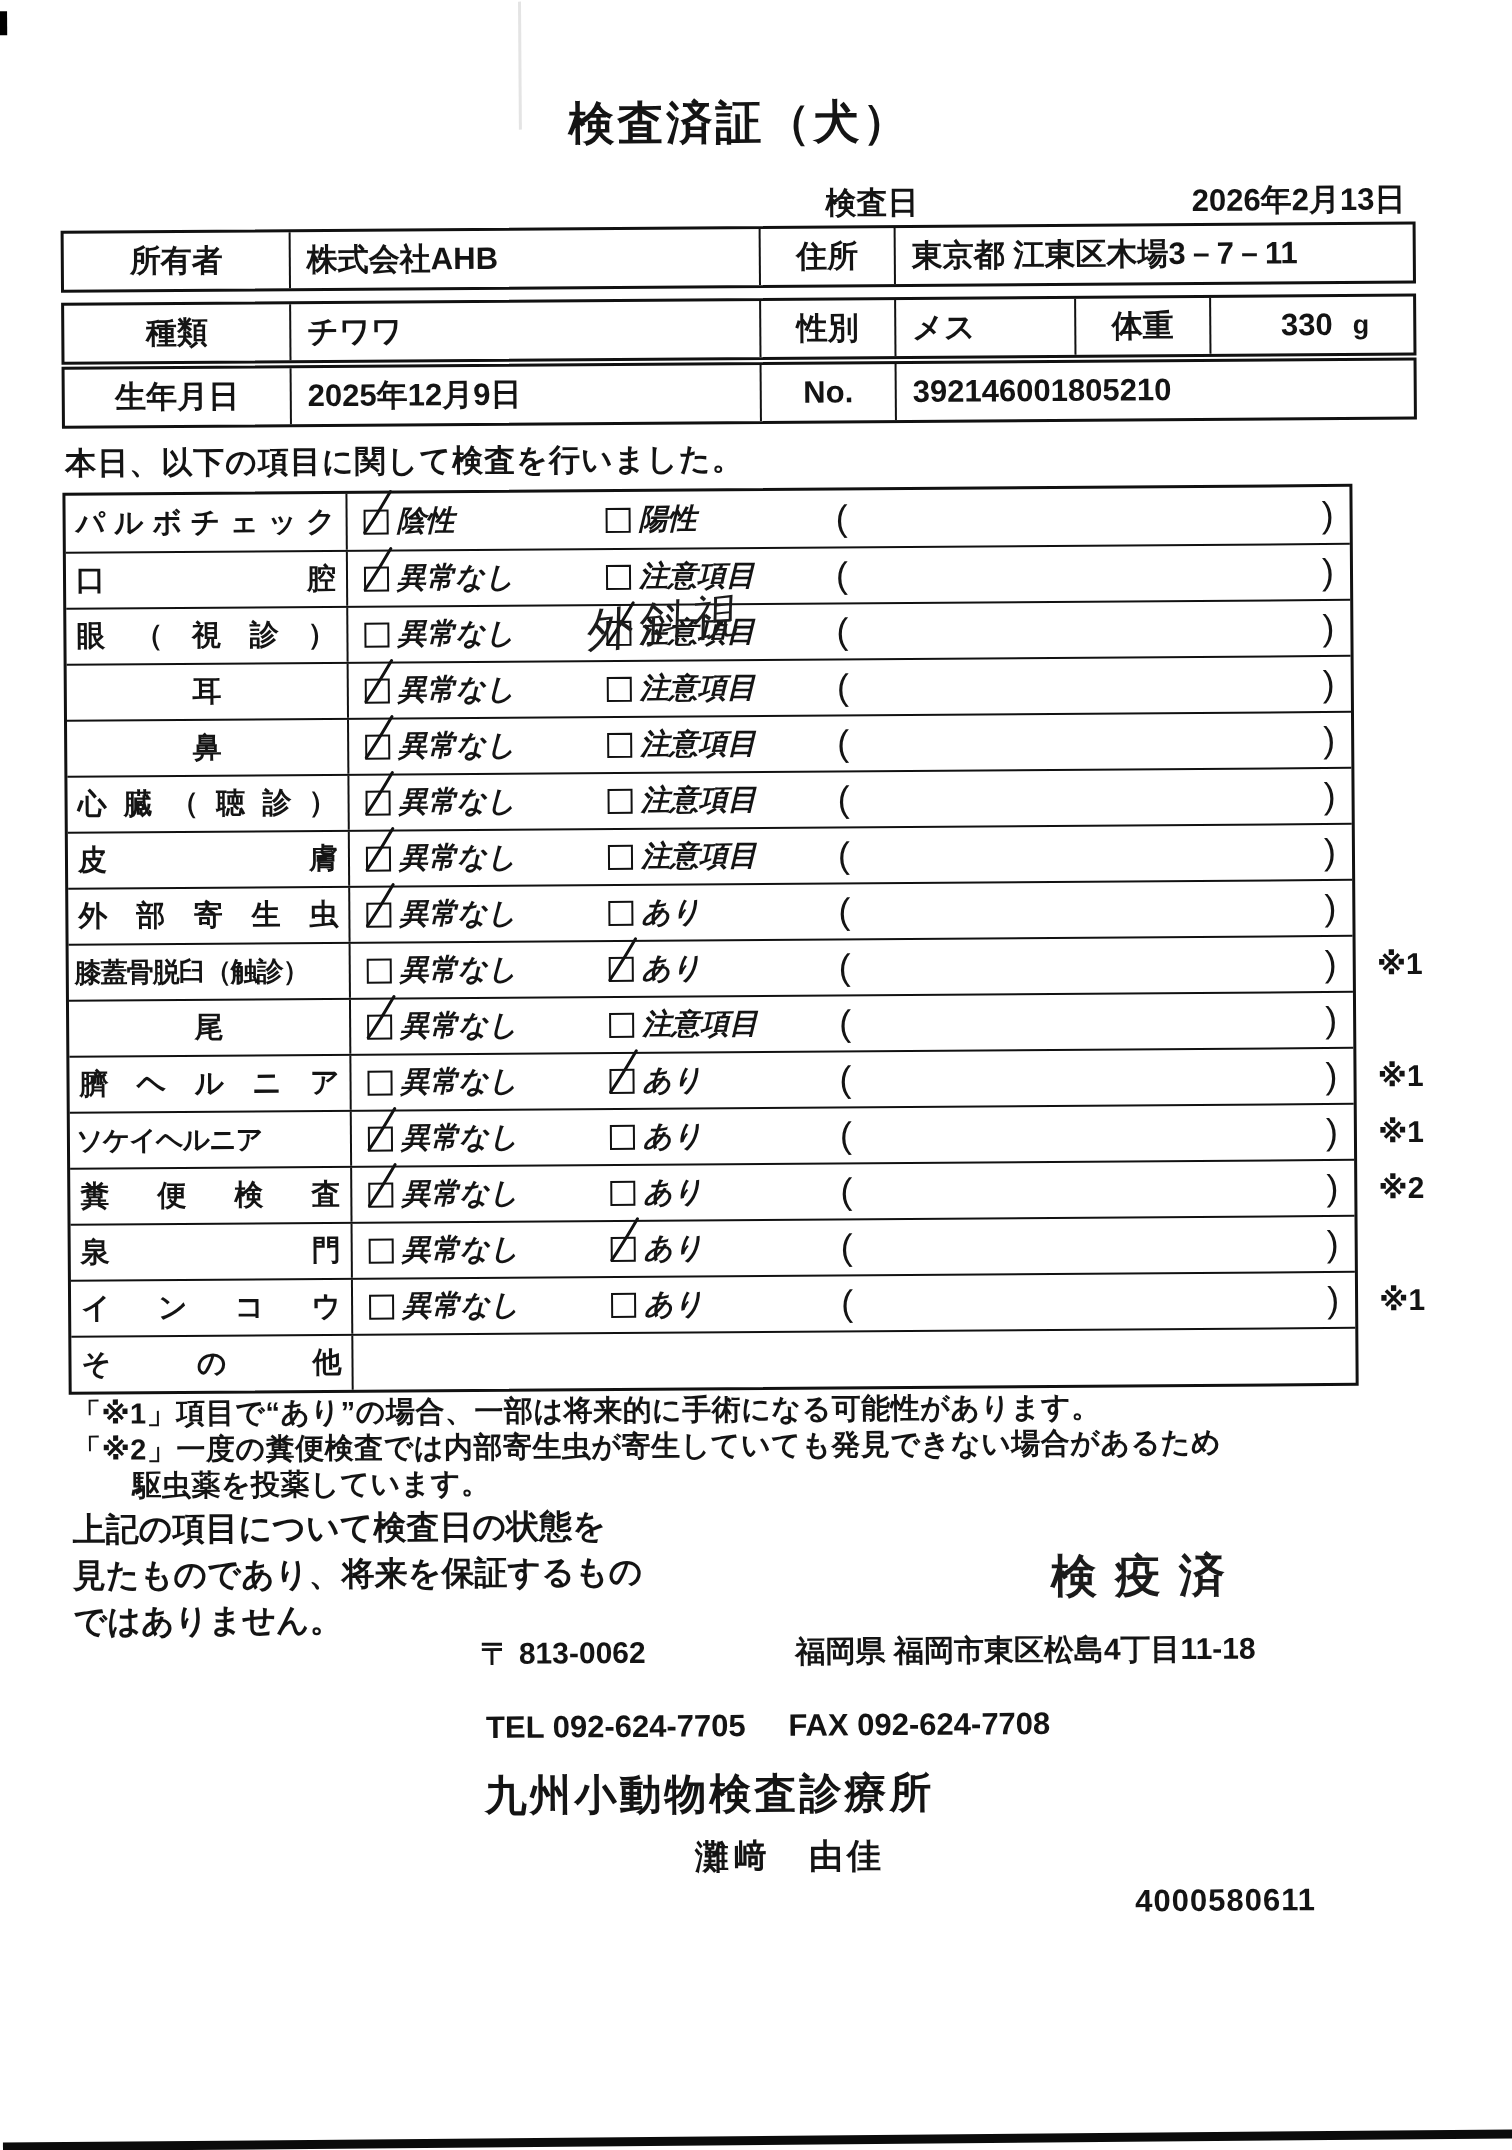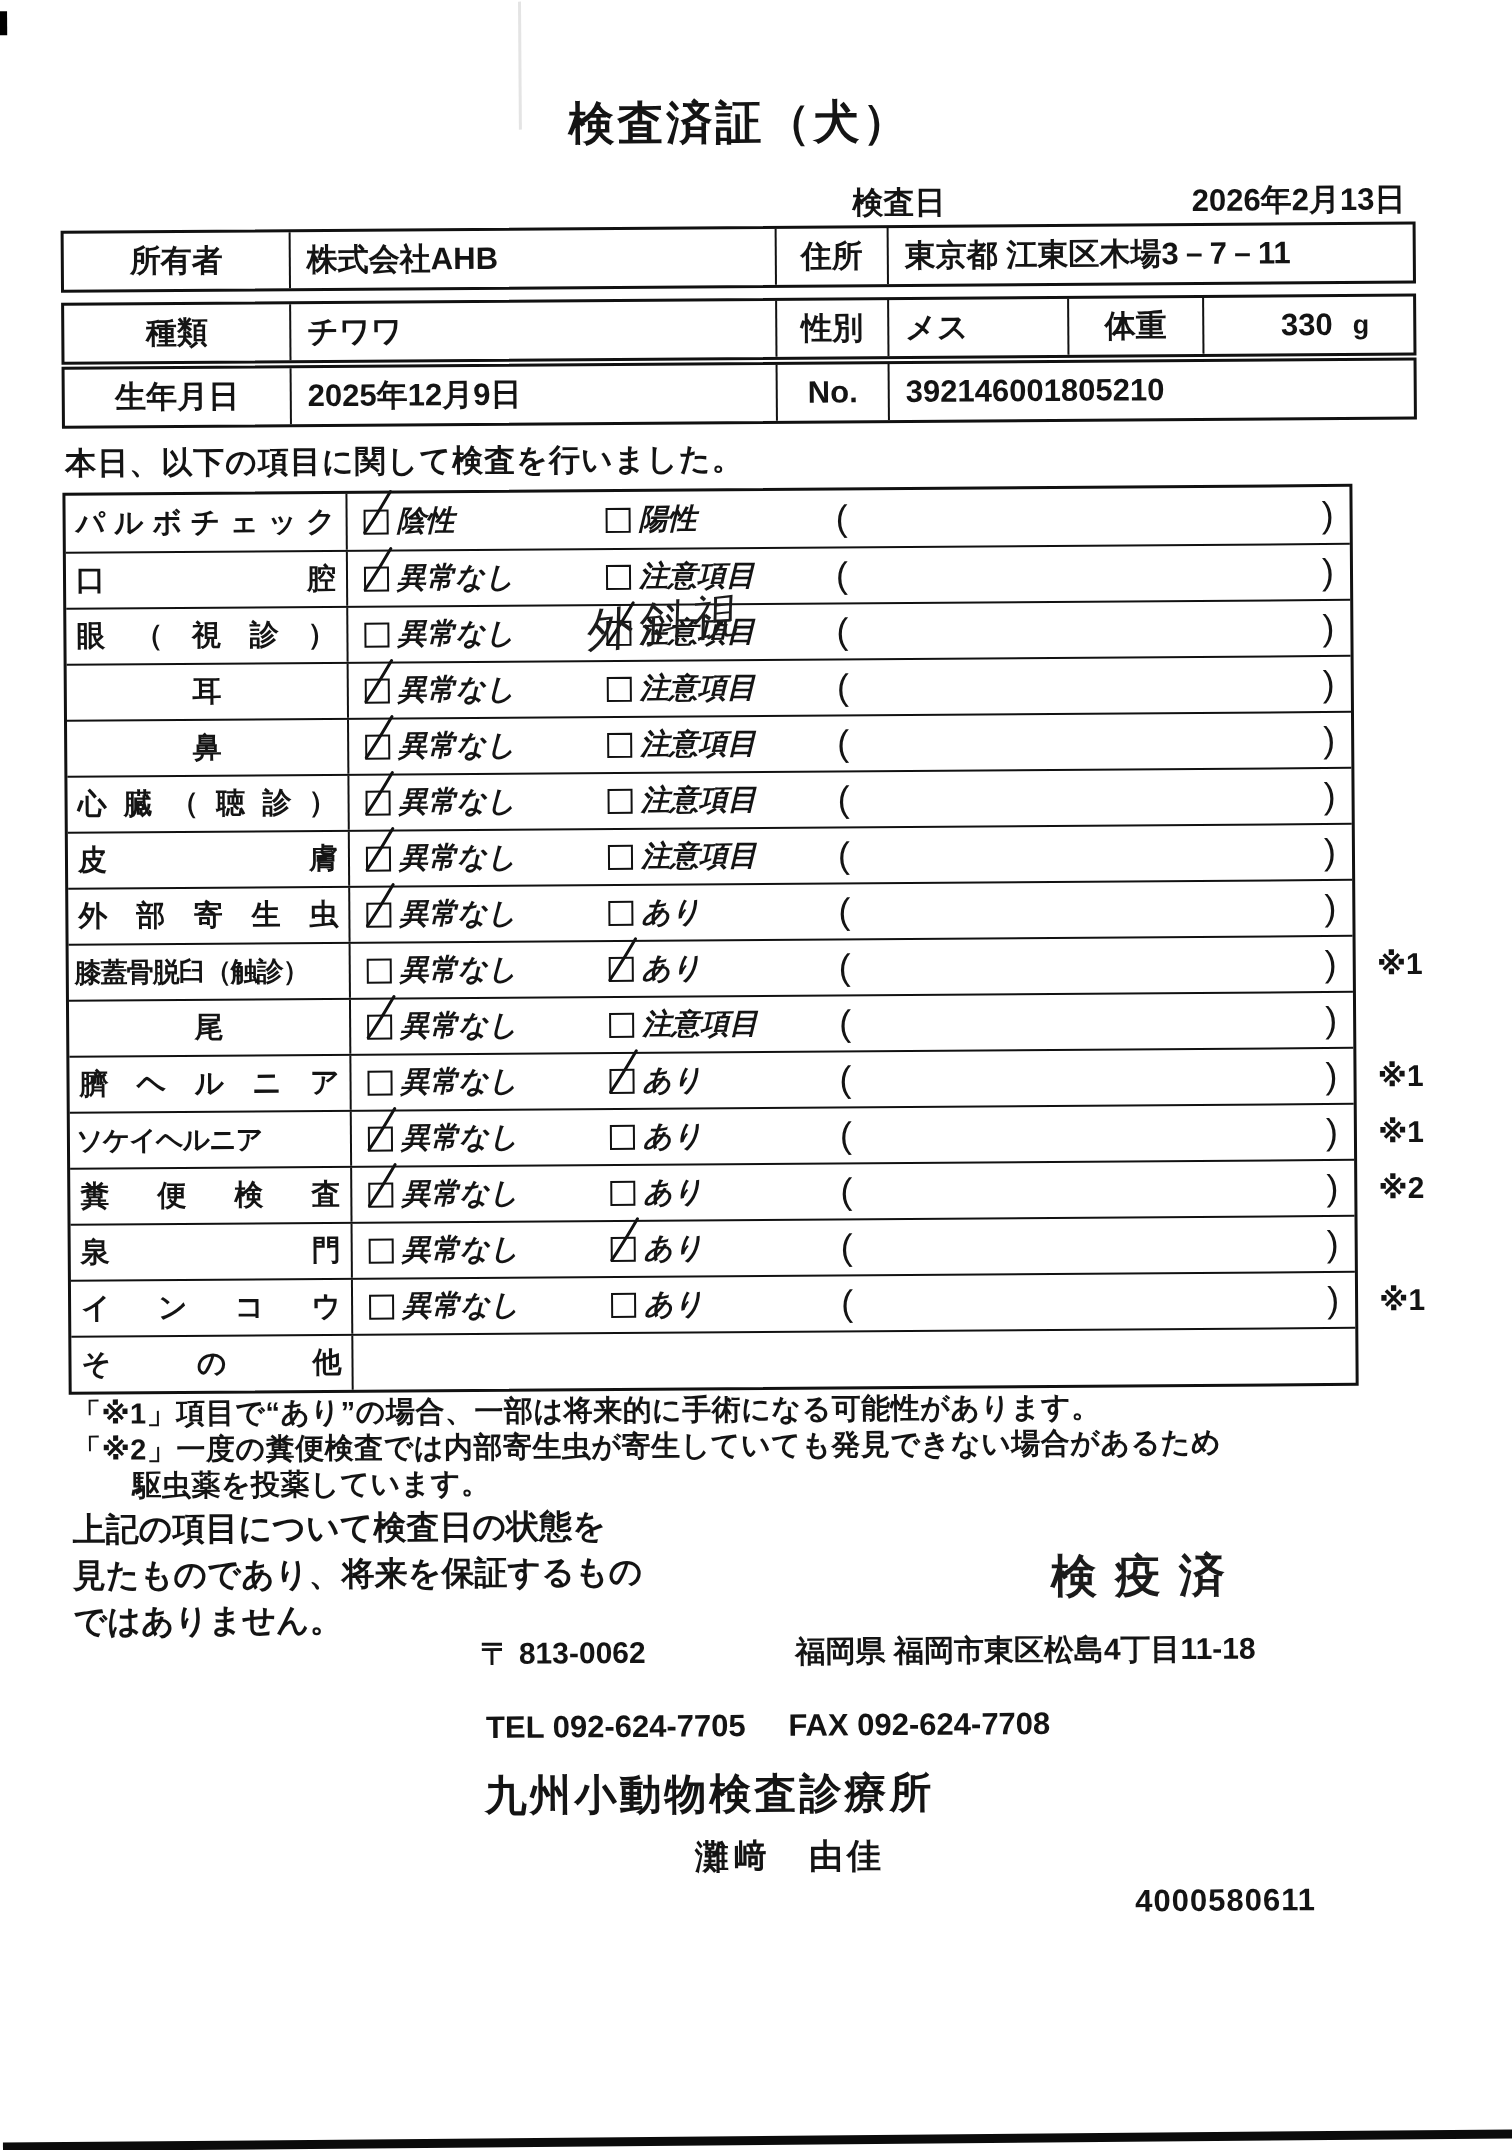--- a/index.html
+++ b/index.html
@@ -12,33 +12,33 @@
 
   
   .corner-mark{position:absolute;left:0;top:6px;width:13px;height:24px;background:#000;}
   .streak{position:absolute;left:524px;top:0;width:3px;height:128px;background:#e4e4e4;}
   .bottom-edge{position:absolute;left:-6px;top:2136px;width:1524px;height:9px;background:#0b0b0b;transform:rotate(-0.1deg);}
 
   .title{position:absolute;top:92px;left:65px;width:1360px;text-align:center;
     font-size:46px;font-weight:bold;letter-spacing:3px;}
 
   .date-row{position:absolute;top:183px;left:65px;width:1345px;height:36px;font-size:31px;font-weight:bold;}
-  .date-row .lbl{position:absolute;left:792px;top:0;}
+  .date-row .lbl{position:absolute;left:765px;top:0;}
   .date-row .val{position:absolute;right:0;top:0;}
 
   
   .ibox{position:absolute;left:65px;width:1355px;height:62px;border:3px solid #111;
     box-sizing:border-box;display:flex;align-items:stretch;background:#fff;}
   .ibox .c{box-sizing:border-box;display:flex;align-items:center;font-size:31px;font-weight:bold;}
   .ibox .c + .c{border-left:2.5px solid #111;}
   .ibox .c.lab{justify-content:center;}
   .ibox .c.val{padding-left:16px;font-weight:bold;}
   .w-label{width:225px;}
   .w-value{width:470px;}
-  .w-sub{width:112px;margin-left:16px;}
+  .w-sub{width:135px;}
   .w-sex{width:180px;}
   .w-wlab{width:135px;}
   .flex1{flex:1;}
   .weight-val{justify-content:flex-end;padding-right:44px;gap:20px;}
   .weight-val .unit{font-size:27px;font-weight:bold;}
 
   .intro{position:absolute;top:438px;left:68px;font-size:31px;font-weight:bold;letter-spacing:1px;}
 
   
   .exam-table{position:absolute;top:488px;left:65px;width:1290px;border:3px solid #111;

